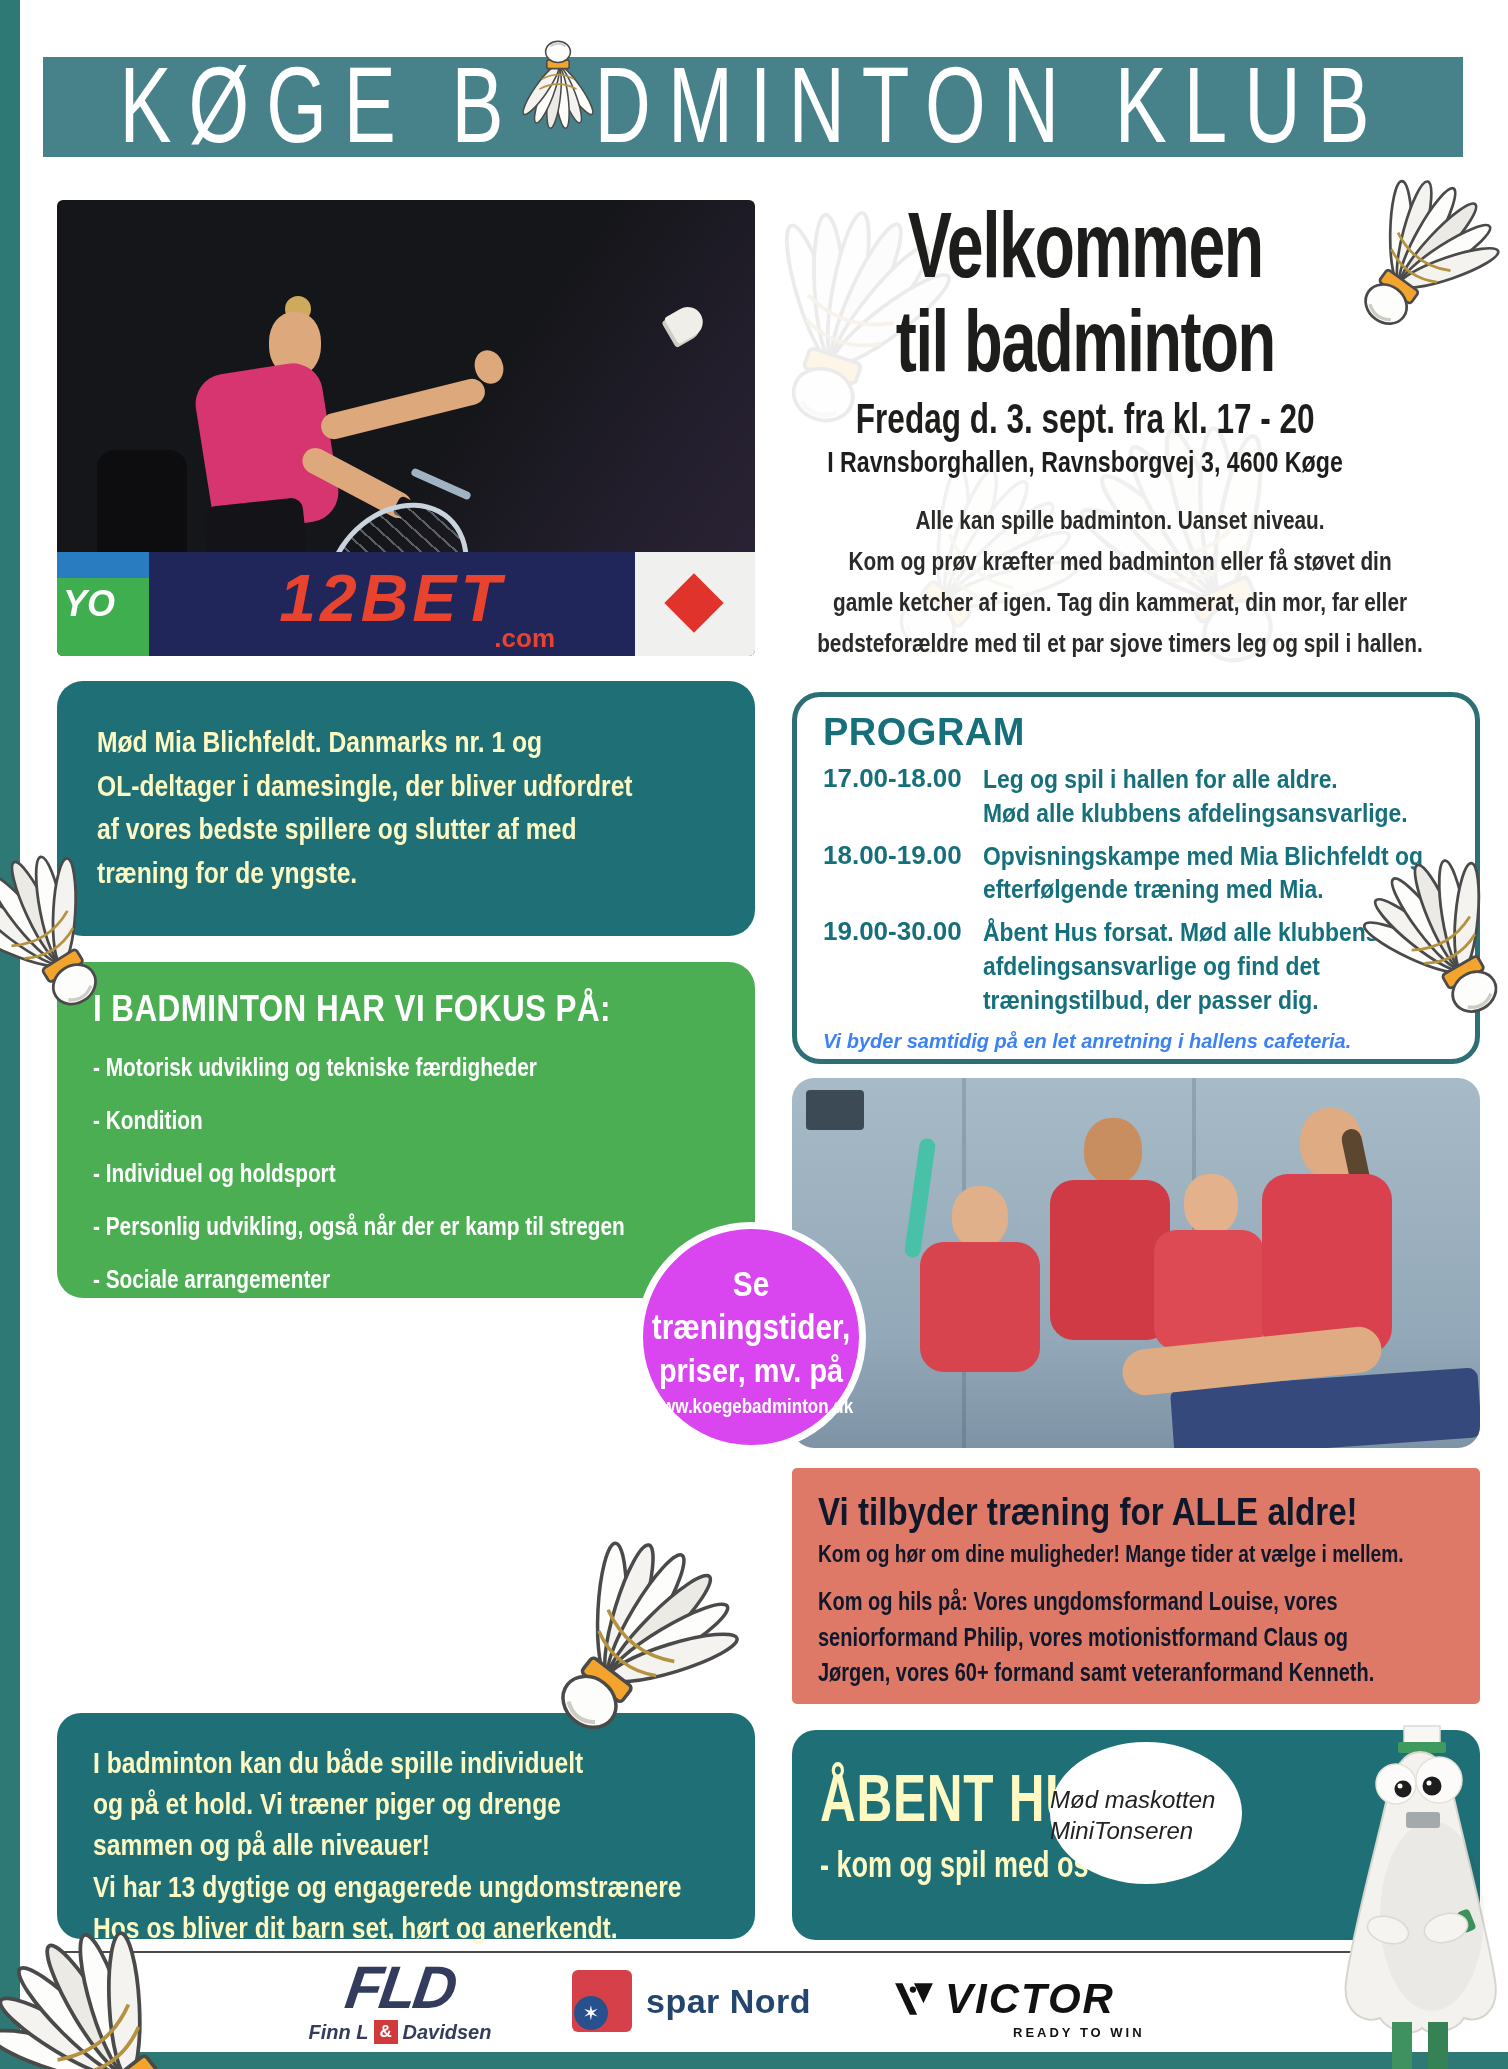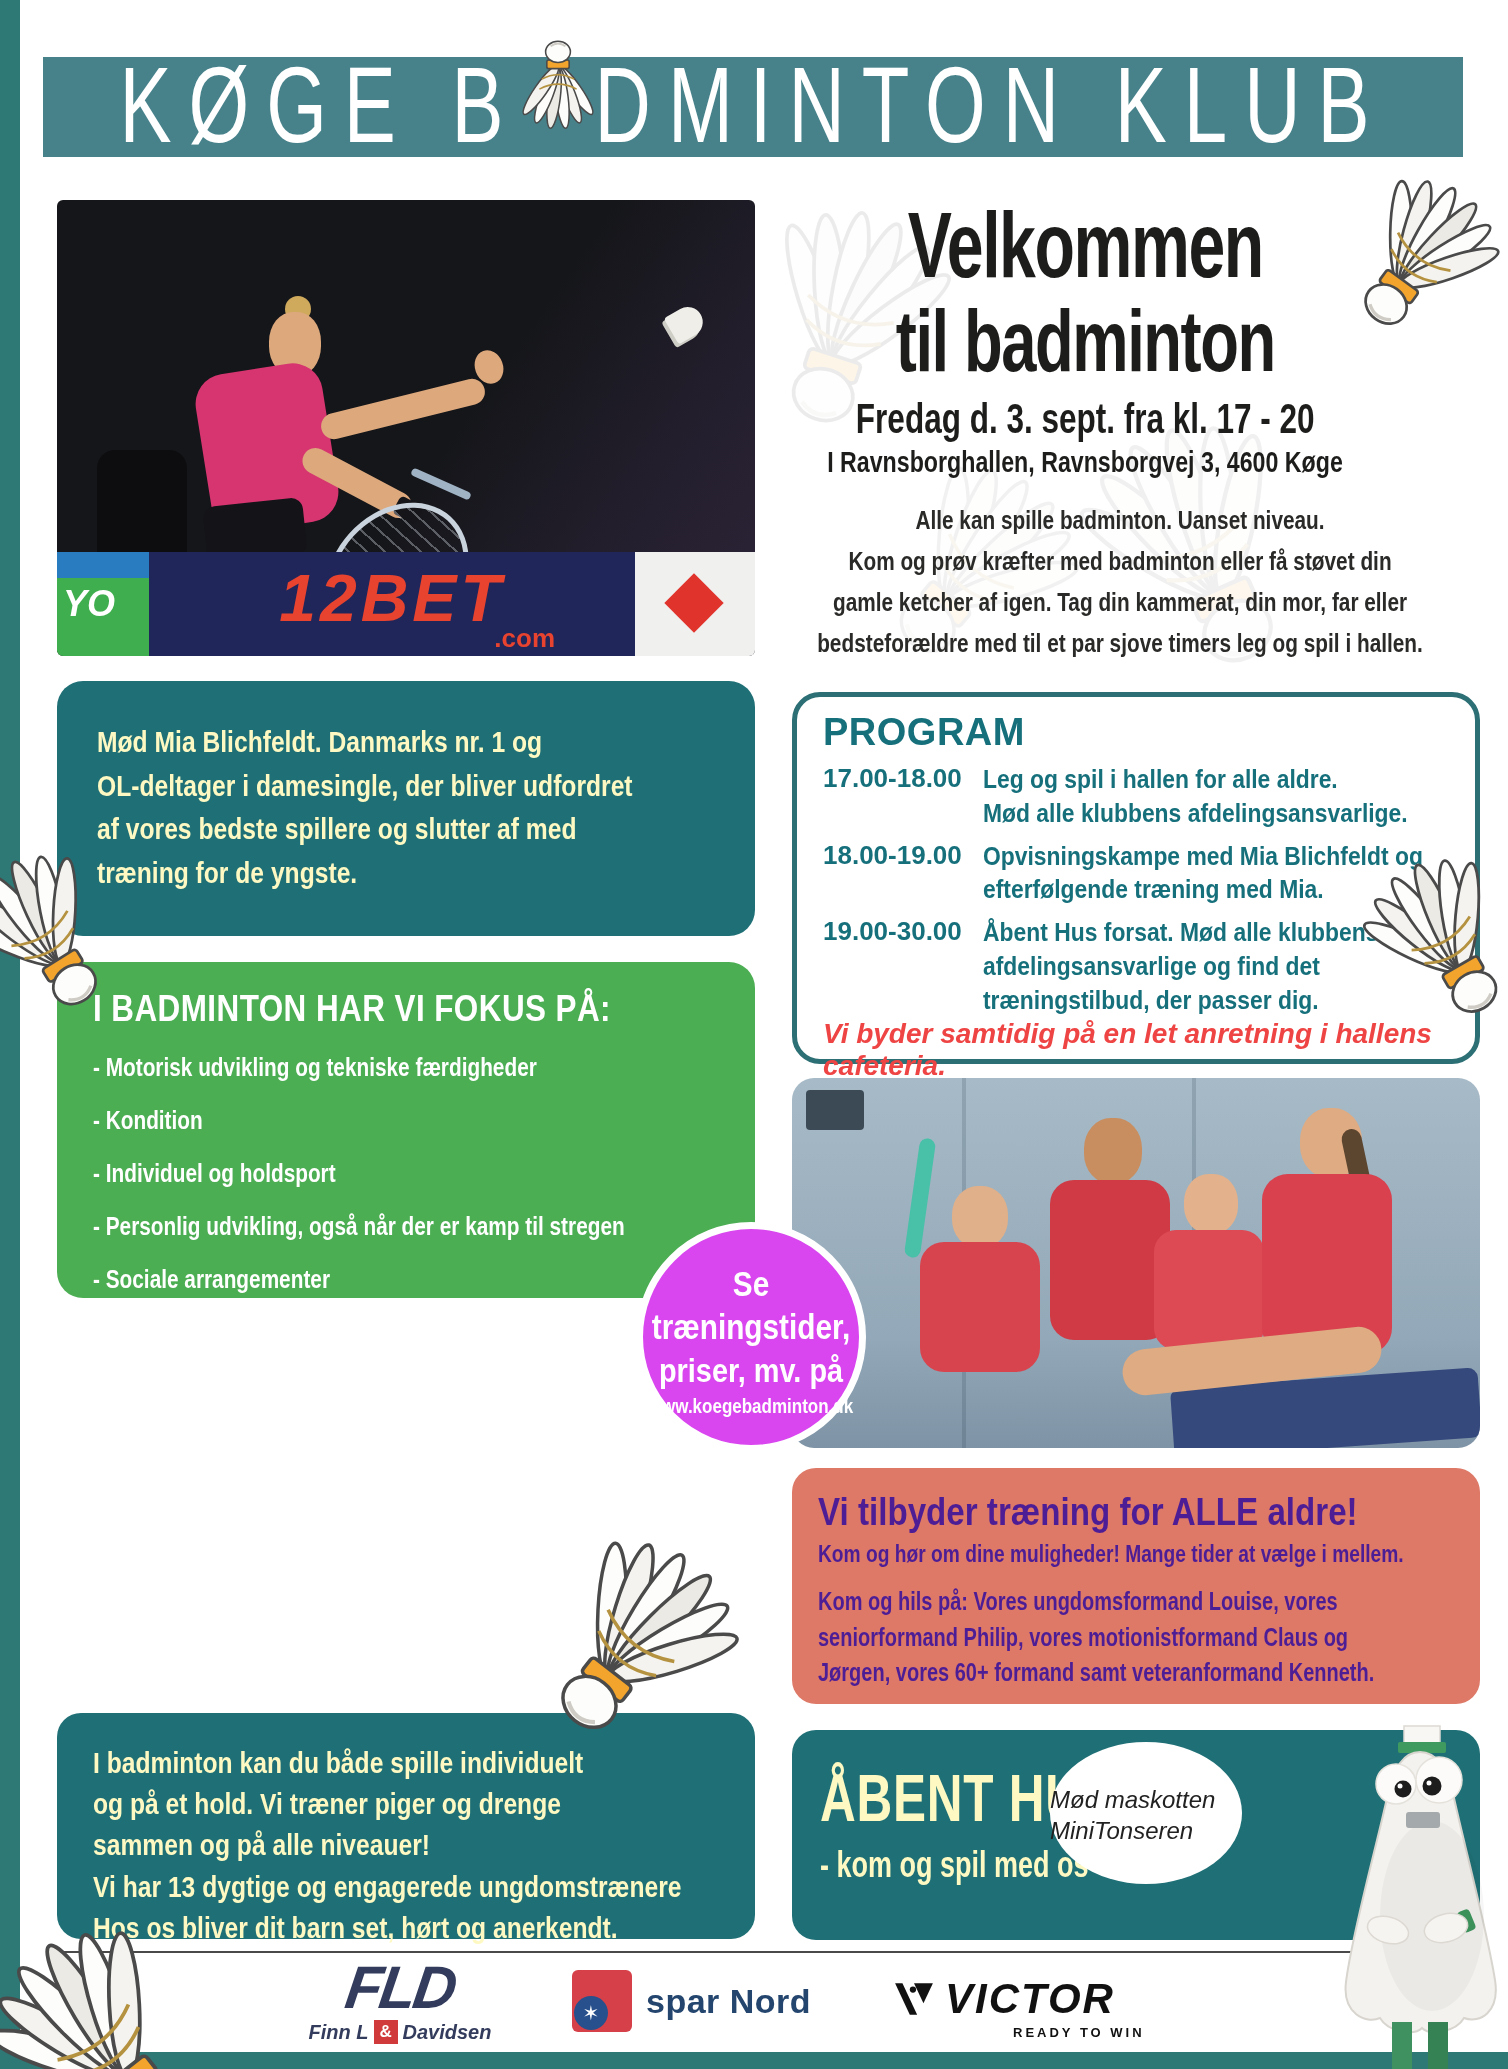--- a/index.html
+++ b/index.html
@@ -182,21 +182,21 @@
       </div>
     </div>
     <div class="prog-row">
       <span class="prog-time">19.00-30.00</span>
       <div class="prog-lines">
         <div class="cond88 condL">Åbent Hus forsat. Mød alle klubbens</div>
         <div class="cond88 condL">afdelingsansvarlige og find det</div>
         <div class="cond88 condL">træningstilbud, der passer dig.</div>
       </div>
     </div>
-    <div style="font-size:28px;font-weight:700;font-style:italic;color:#ef4444;">Vi byder samtidig på en let anretning i hallens cafeteria.</div>
+    <div style="font-size:20px;font-weight:700;font-style:italic;color:#3b82f6;margin-top:12px;">Vi byder samtidig på en let anretning i hallens cafeteria.</div>
   </div>
 
   <svg class="abs shuttle" viewBox="0 0 100 150" style="left:1392px;top:862px;width:112px;height:168px;transform:rotate(-30deg);z-index:12;">
       <use href="#shuttle-sym"></use>
     </svg>
 
   <div class="abs photo" style="left:792px;top:1078px;width:688px;height:370px;background:linear-gradient(180deg,#a7bac7 0%,#93a8b8 70%,#7e93a5 100%);">
     <div class="abs" style="left:170px;top:0;width:4px;height:370px;background:rgba(40,60,80,.18);"></div>
     <div class="abs" style="left:400px;top:0;width:4px;height:370px;background:rgba(40,60,80,.18);"></div>
     <div class="abs" style="left:14px;top:12px;width:58px;height:40px;background:#3c4a55;border-radius:4px;"></div>
@@ -215,21 +215,21 @@
     <div class="abs" style="left:330px;top:260px;width:260px;height:46px;border-radius:23px;background:#dfab82;transform:rotate(-6deg);"></div>
   </div>
 
   <div class="abs circle-badge">
     <div class="b cond85" style="font-size:35px;margin-top:34px;line-height:1.2;">Se</div>
     <div class="b cond85" style="font-size:35px;line-height:1.25;">træningstider,</div>
     <div class="b cond85" style="font-size:34px;line-height:1.25;">priser, mv. på</div>
     <div class="b cond85" style="font-size:20px;line-height:1.5;">www.koegebadminton.dk</div>
   </div>
 
-  <div class="abs" style="left:792px;top:1468px;width:688px;height:236px;background:#de7968;border-radius:24px;box-sizing:border-box;padding:22px 26px 1px 26px;color:#4c1d95;">
+  <div class="abs" style="left:792px;top:1468px;width:688px;height:236px;background:#de7968;border-radius:5px;box-sizing:border-box;padding:22px 26px 1px 26px;color:#0f172a;">
     <div class="b cond82 cond85 condL" style="font-size:39px;">Vi tilbyder træning for ALLE aldre!</div>
     <div class="b cond80 condL" style="font-size:24px;margin-top:6px;">Kom og hør om dine muligheder! Mange tider at vælge i mellem.</div>
     <div class="b cond80 condL" style="font-size:25px;line-height:1.42;margin-top:16px;">
       <div>Kom og hils på: Vores ungdomsformand Louise, vores</div>
       <div>seniorformand Philip, vores motionistformand Claus og</div>
       <div>Jørgen, vores 60+ formand samt veteranformand Kenneth.</div>
     </div>
   </div>
 
   <div class="abs tealbox" style="left:792px;top:1730px;width:688px;height:210px;border-radius:24px;box-sizing:border-box;padding:30px 0 0 28px;z-index:10;">

